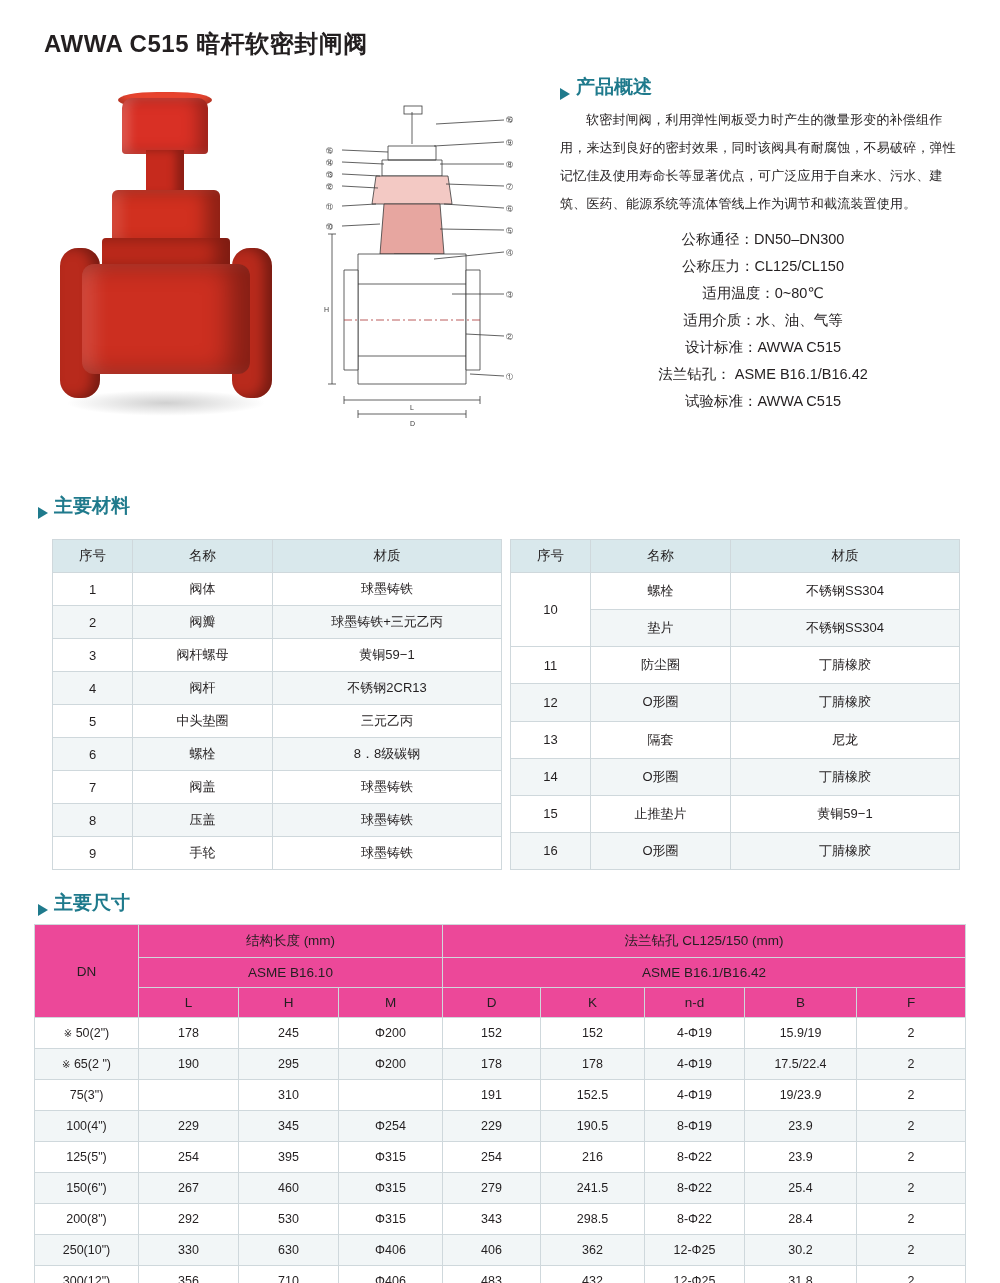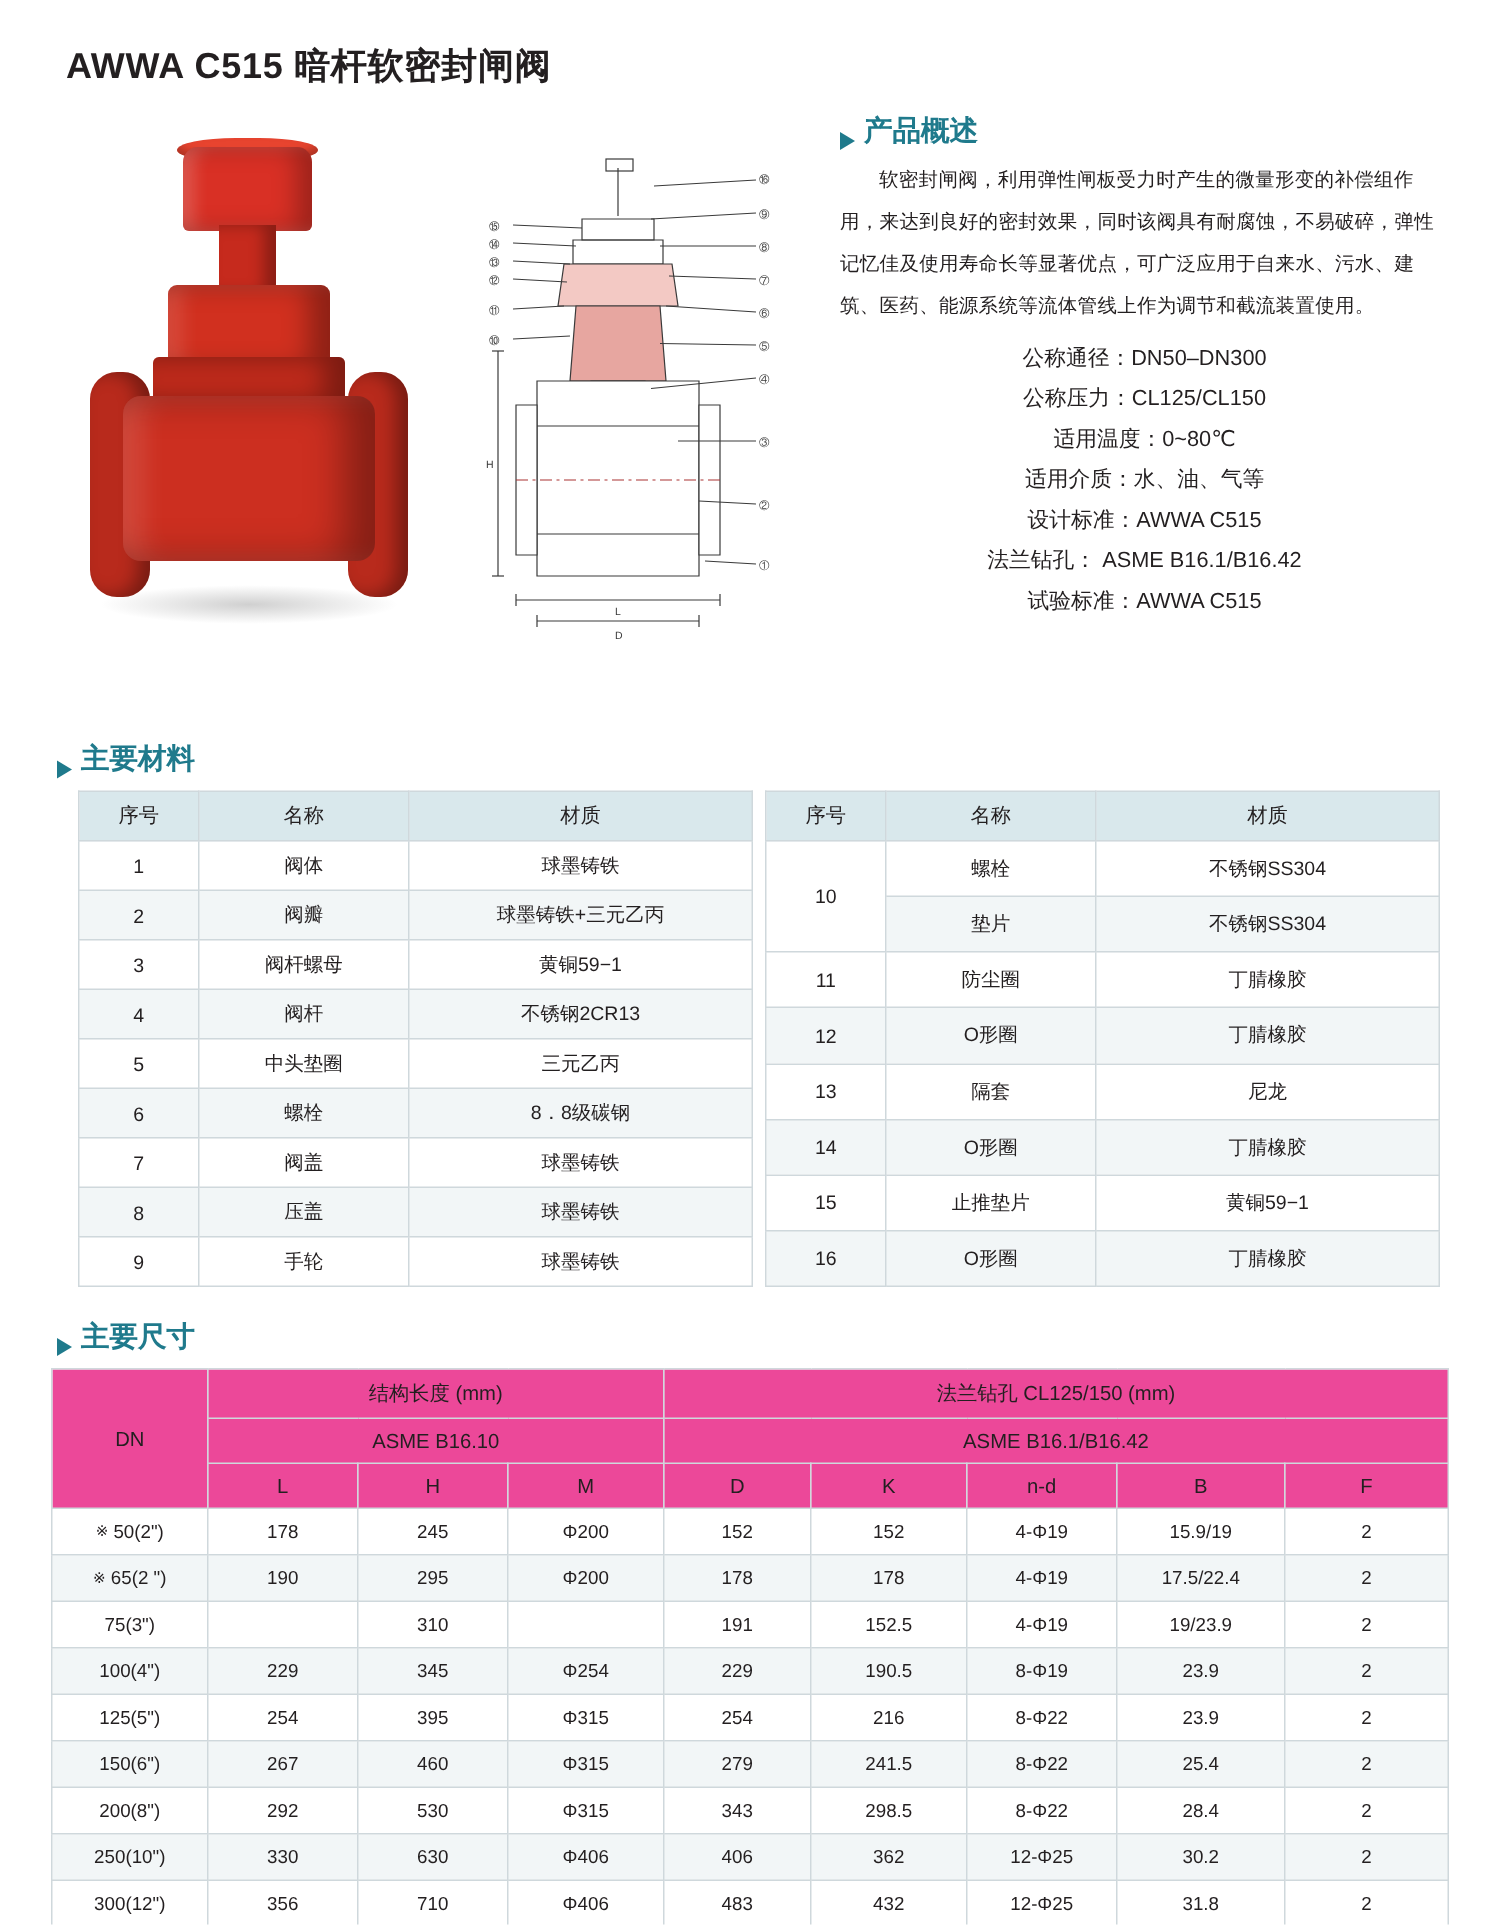--- a/index.html
+++ b/index.html
@@ -82,21 +82,21 @@
 
   
   .para {
     font-size:13px; line-height:28px; margin-top:6px;
     text-indent:2em; letter-spacing:0.2px;
   }
   .specs { margin-top:8px;text-align:center; }
   .spec-row { font-size:14.5px; line-height:27px; }
 
   
-  .mat-wrap { display:flex; gap:8px; margin-top:8px;padding-left:18px; }
+  .mat-wrap { display:flex; gap:8px; margin-top:20px;padding-left:18px; }
   table { border-collapse:collapse; font-size:13px; }
   .mat-table { width:450px; }
   th, td { border:1px solid #cfd8dc; text-align:center; padding:7px 2px; }
   thead th { background:#d9e8ec; font-weight:normal; font-size:13.5px; }
   tbody tr:nth-child(even) td { background:#f2f6f7; }
   tbody tr:nth-child(odd) td { background:#ffffff; }
 
   .sec-mat { margin-top:24px; padding-left:4px; }
   .sec-dim { margin-top:20px; padding-left:4px; }
 

